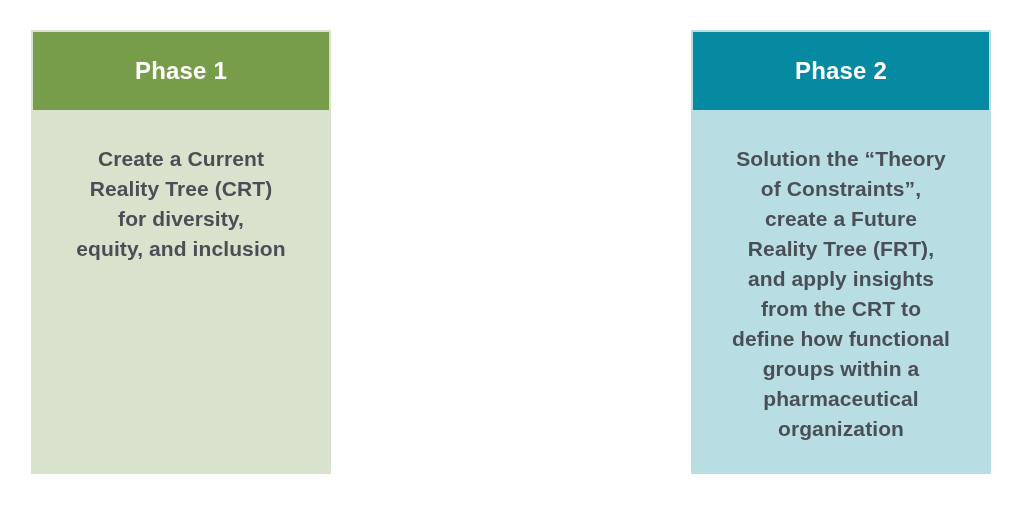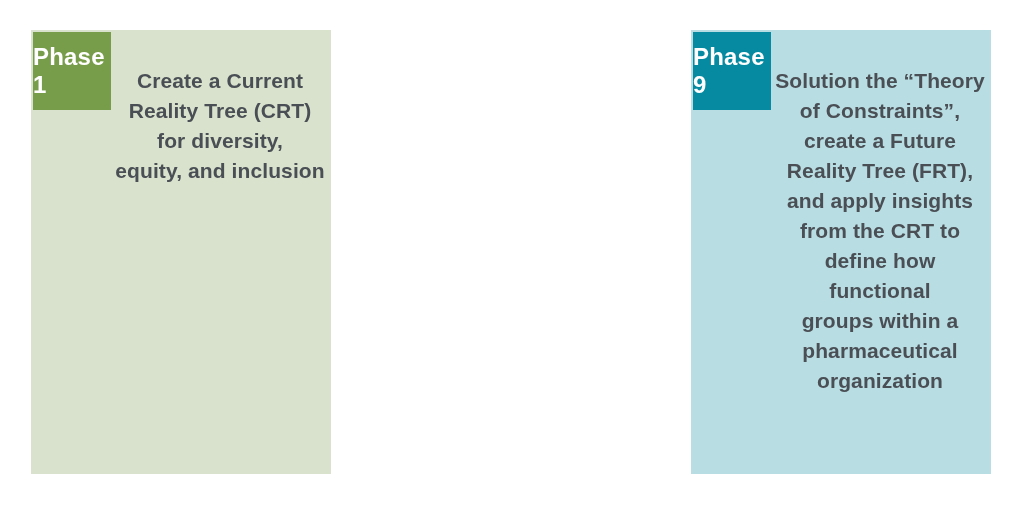--- a/index.html
+++ b/index.html
@@ -18,20 +18,21 @@
     display: flex;
     justify-content: space-between;
     align-items: flex-start;
   }
   .card {
     width: 300px;
     height: 444px;
     box-sizing: border-box;
     padding: 2px;
     display: flex;
+    flex-direction: column;
   }
   .card-header {
     height: 78px;
     flex: 0 0 78px;
     display: flex;
     align-items: center;
     justify-content: center;
     color: #ffffff;
     font-size: 24px;
     font-weight: bold;
@@ -62,21 +63,21 @@
     <div class="card-header" style="background-color: rgb(120, 157, 74);">Phase 1</div>
     <div class="card-body">
       <p class="card-text">Create a Current
 Reality Tree (CRT)
 for diversity,
 equity, and inclusion</p>
     </div>
   </div>
 
   <div class="card" style="background-color: rgb(184, 221, 226);">
-    <div class="card-header" style="background-color: rgb(5, 138, 161);">Phase 9</div>
+    <div class="card-header" style="background-color: rgb(5, 138, 161);">Phase 2</div>
     <div class="card-body">
       <p class="card-text">Solution the “Theory
 of Constraints”,
 create a Future
 Reality Tree (FRT),
 and apply insights
 from the CRT to
 define how functional
 groups within a
 pharmaceutical

